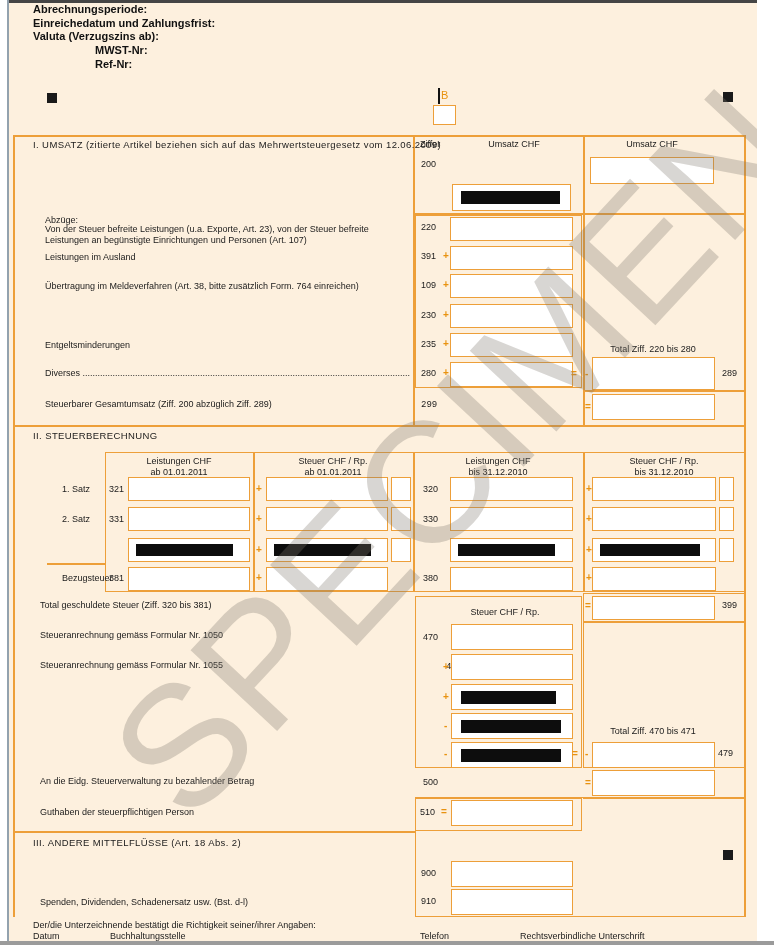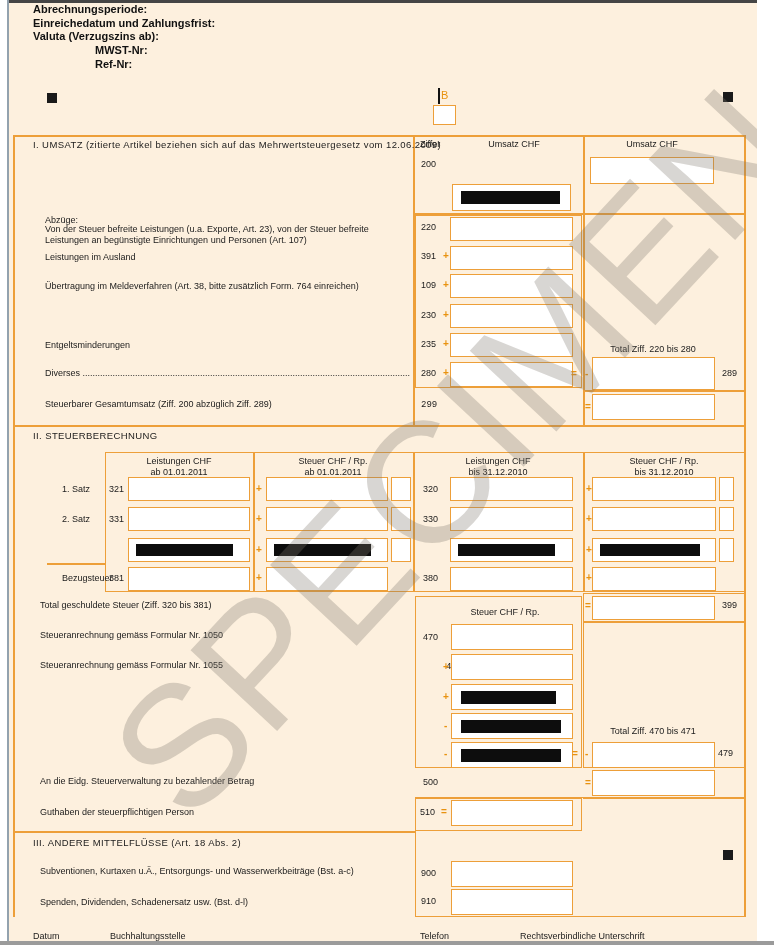--- a/index.html
+++ b/index.html
@@ -224,28 +224,28 @@
   <div class="obox" style="left:415px;top:798px;width:167px;height:33px;"></div>
   <div class="t" style="left:40px;top:807px;">Guthaben der steuerpflichtigen Person</div>
   <div class="t" style="left:420px;top:807px;">510</div>
   <div class="sgn" style="left:441px;top:806px;">=</div>
   <div class="box" style="left:451px;top:800px;width:122px;height:26px;"></div>
   <div class="hl" style="left:13px;top:831px;width:402px;"></div>
 
   <div class="sec" style="left:33px;top:837px;">III. ANDERE MITTELFLÜSSE (Art. 18 Abs. 2)</div>
   <div class="sq" style="left:723px;top:850px;"></div>
 
-  <div class="t" style="left:40px;top:866px;">Subventionen, Kurtaxen u.Ä., Entsorgungs- und Wasserwerkbeiträge (Bst. a-c)</div>
   <div class="t" style="left:421px;top:868px;">900</div>
   <div class="box" style="left:451px;top:861px;width:122px;height:26px;"></div>
 
   <div class="t" style="left:40px;top:897px;">Spenden, Dividenden, Schadenersatz usw. (Bst. d-l)</div>
   <div class="t" style="left:421px;top:896px;">910</div>
   <div class="box" style="left:451px;top:889px;width:122px;height:26px;"></div>
 
+  <div class="t" style="left:33px;top:920px;">Der/die Unterzeichnende bestätigt die Richtigkeit seiner/ihrer Angaben:</div>
   <div class="t" style="left:33px;top:931px;">Datum</div>
   <div class="t" style="left:110px;top:931px;">Buchhaltungsstelle</div>
   <div class="t" style="left:420px;top:931px;">Telefon</div>
   <div class="t" style="left:520px;top:931px;">Rechtsverbindliche Unterschrift</div>
 
   <div class="wm">SPECIMEN</div>
 
   <div class="chrome-top"></div>
   <div class="chrome-left"></div>
   <div class="chrome-lline"></div>

